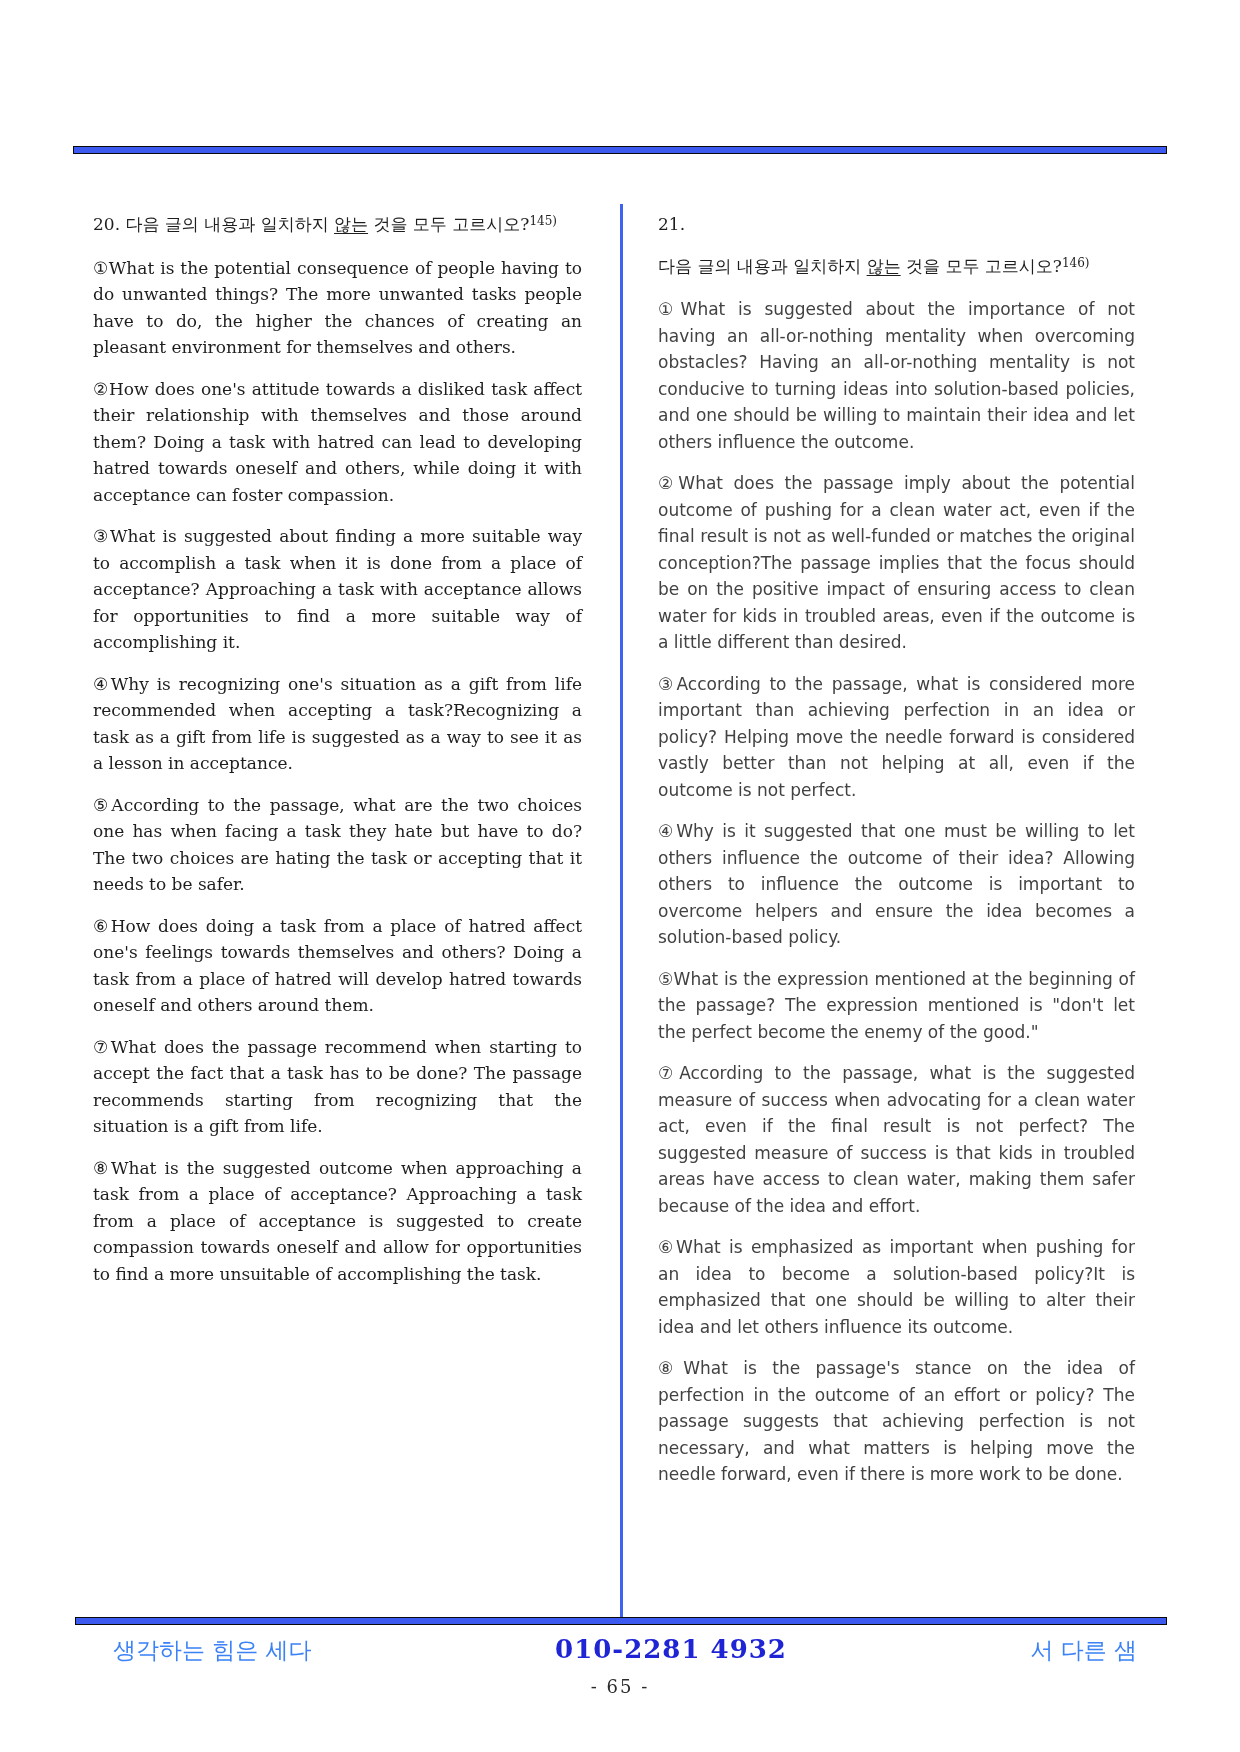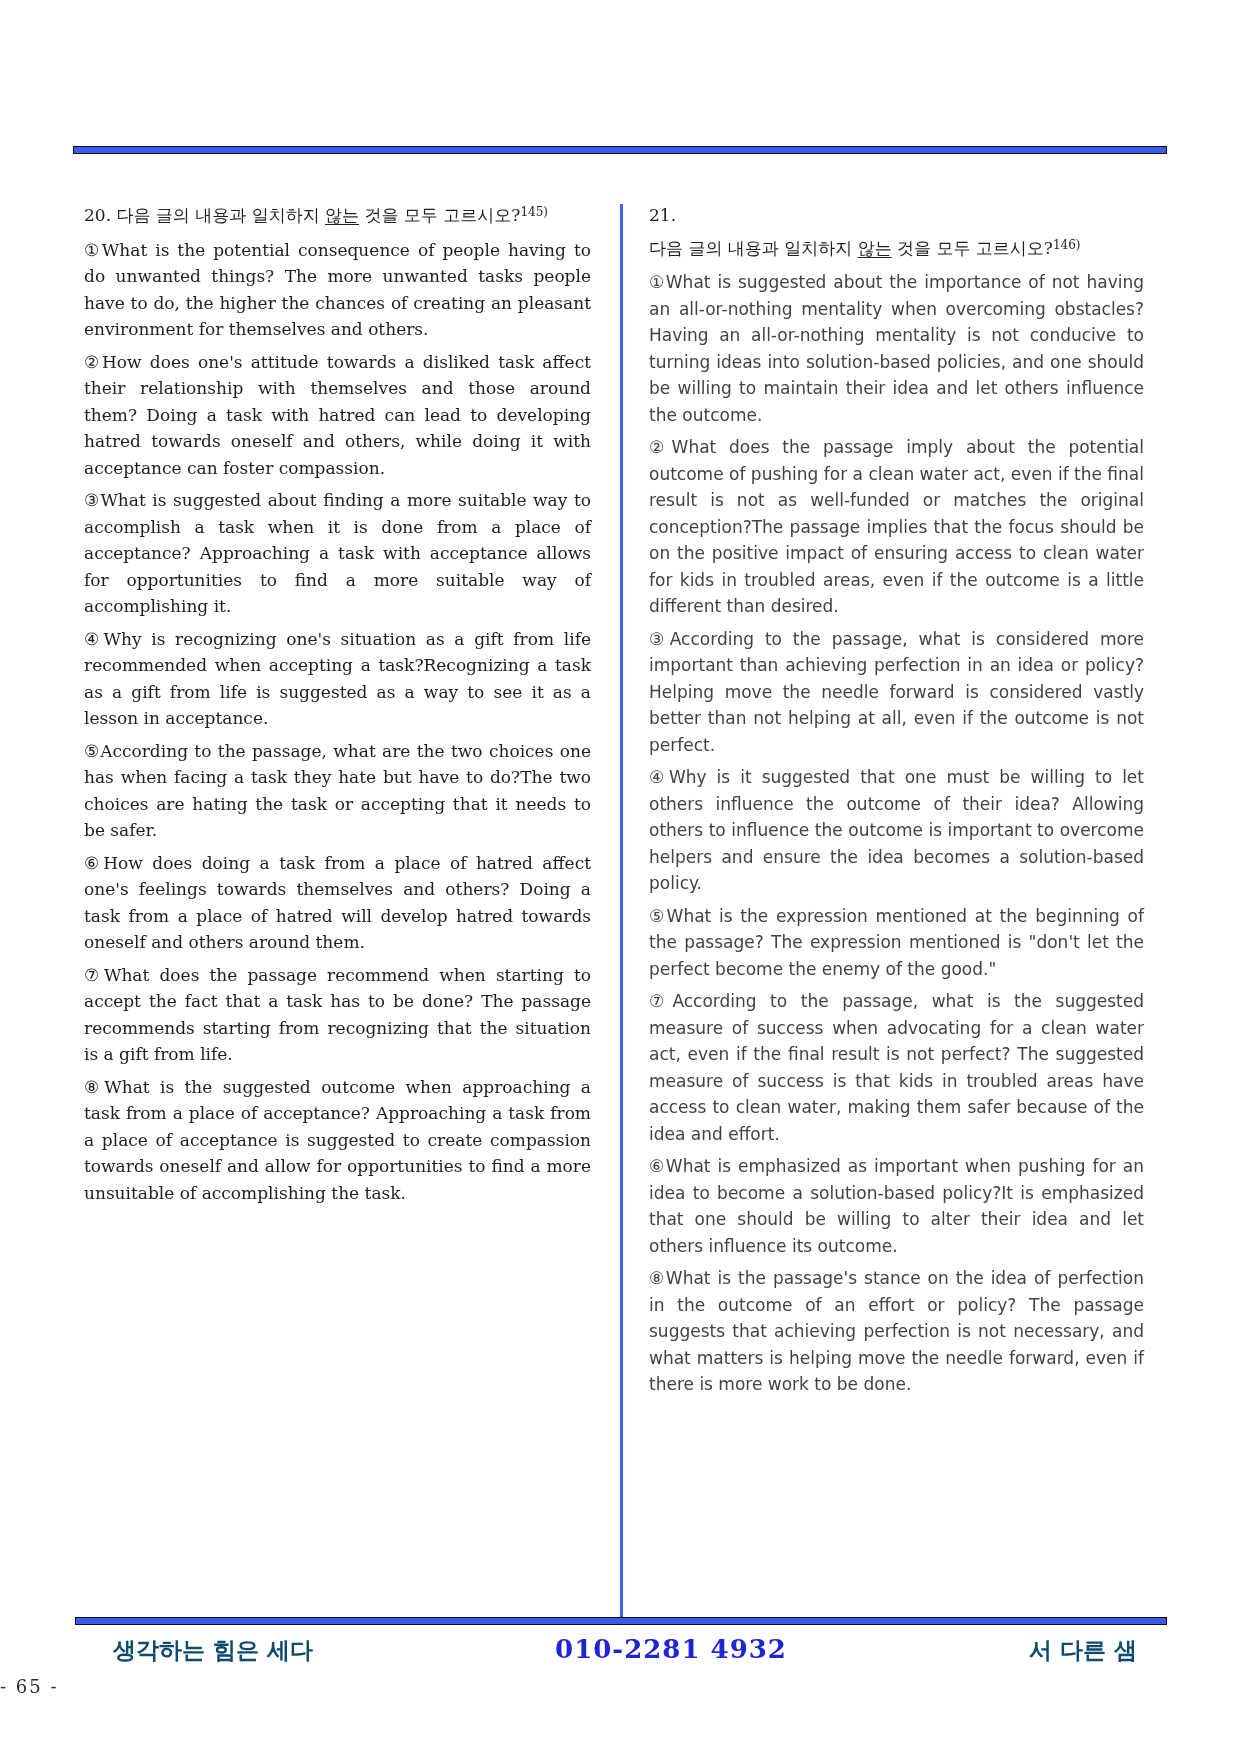--- a/index.html
+++ b/index.html
@@ -34,21 +34,21 @@
     font-family: "DejaVu Serif", "Liberation Serif", serif;
     font-size: 17px; line-height: 26.5px;
     color: #1e1e1e;
   }
   .col-right {
     left: 643px; width: 507px;
     font-family: "DejaVu Sans", "Liberation Sans", sans-serif;
     font-size: 17px; line-height: 26.5px;
     color: #424242;
   }
-  .col p { margin: 6px; }
+  .col p { margin: 15px; }
   .q-header {
     font-family: "DejaVu Serif", "Liberation Serif", serif;
     color: #1e1e1e;
   }
   .u-word {
     text-decoration: underline;
     text-underline-offset: 3px;
     text-decoration-thickness: 1px;
   }
   .footnote-sup {
@@ -66,37 +66,38 @@
   .footer-row {
     position: absolute;
     left: 75px; top: 1634px;
     width: 1090px;
     display: flex;
     align-items: baseline;
     justify-content: space-between;
   }
   .footer-left, .footer-right {
     font-family: "DejaVu Sans", "Liberation Sans", sans-serif;
-    font-weight: bold;
+    font-weight: normal;
     font-size: 23px;
-    color: #0c4a6e;
+    color: #3b82f6;
   }
   .footer-left { padding-left: 38px; }
   .footer-right { padding-right: 28px; }
   .footer-center {
     font-family: "DejaVu Serif", "Liberation Serif", serif;
     font-weight: bold;
     font-size: 26px;
     color: #1f24d4;
     letter-spacing: 1px;
   }
   .page-number {
     position: absolute;
     left: 0; top: 1676px;
     width: 1240px;
+    text-align: center;
     font-family: "DejaVu Serif", "Liberation Serif", serif;
     font-size: 18px;
     color: #2b2b2b;
     letter-spacing: 2px;
   }
 </style>
 </head>
 <body>
 
 <div class="page">

